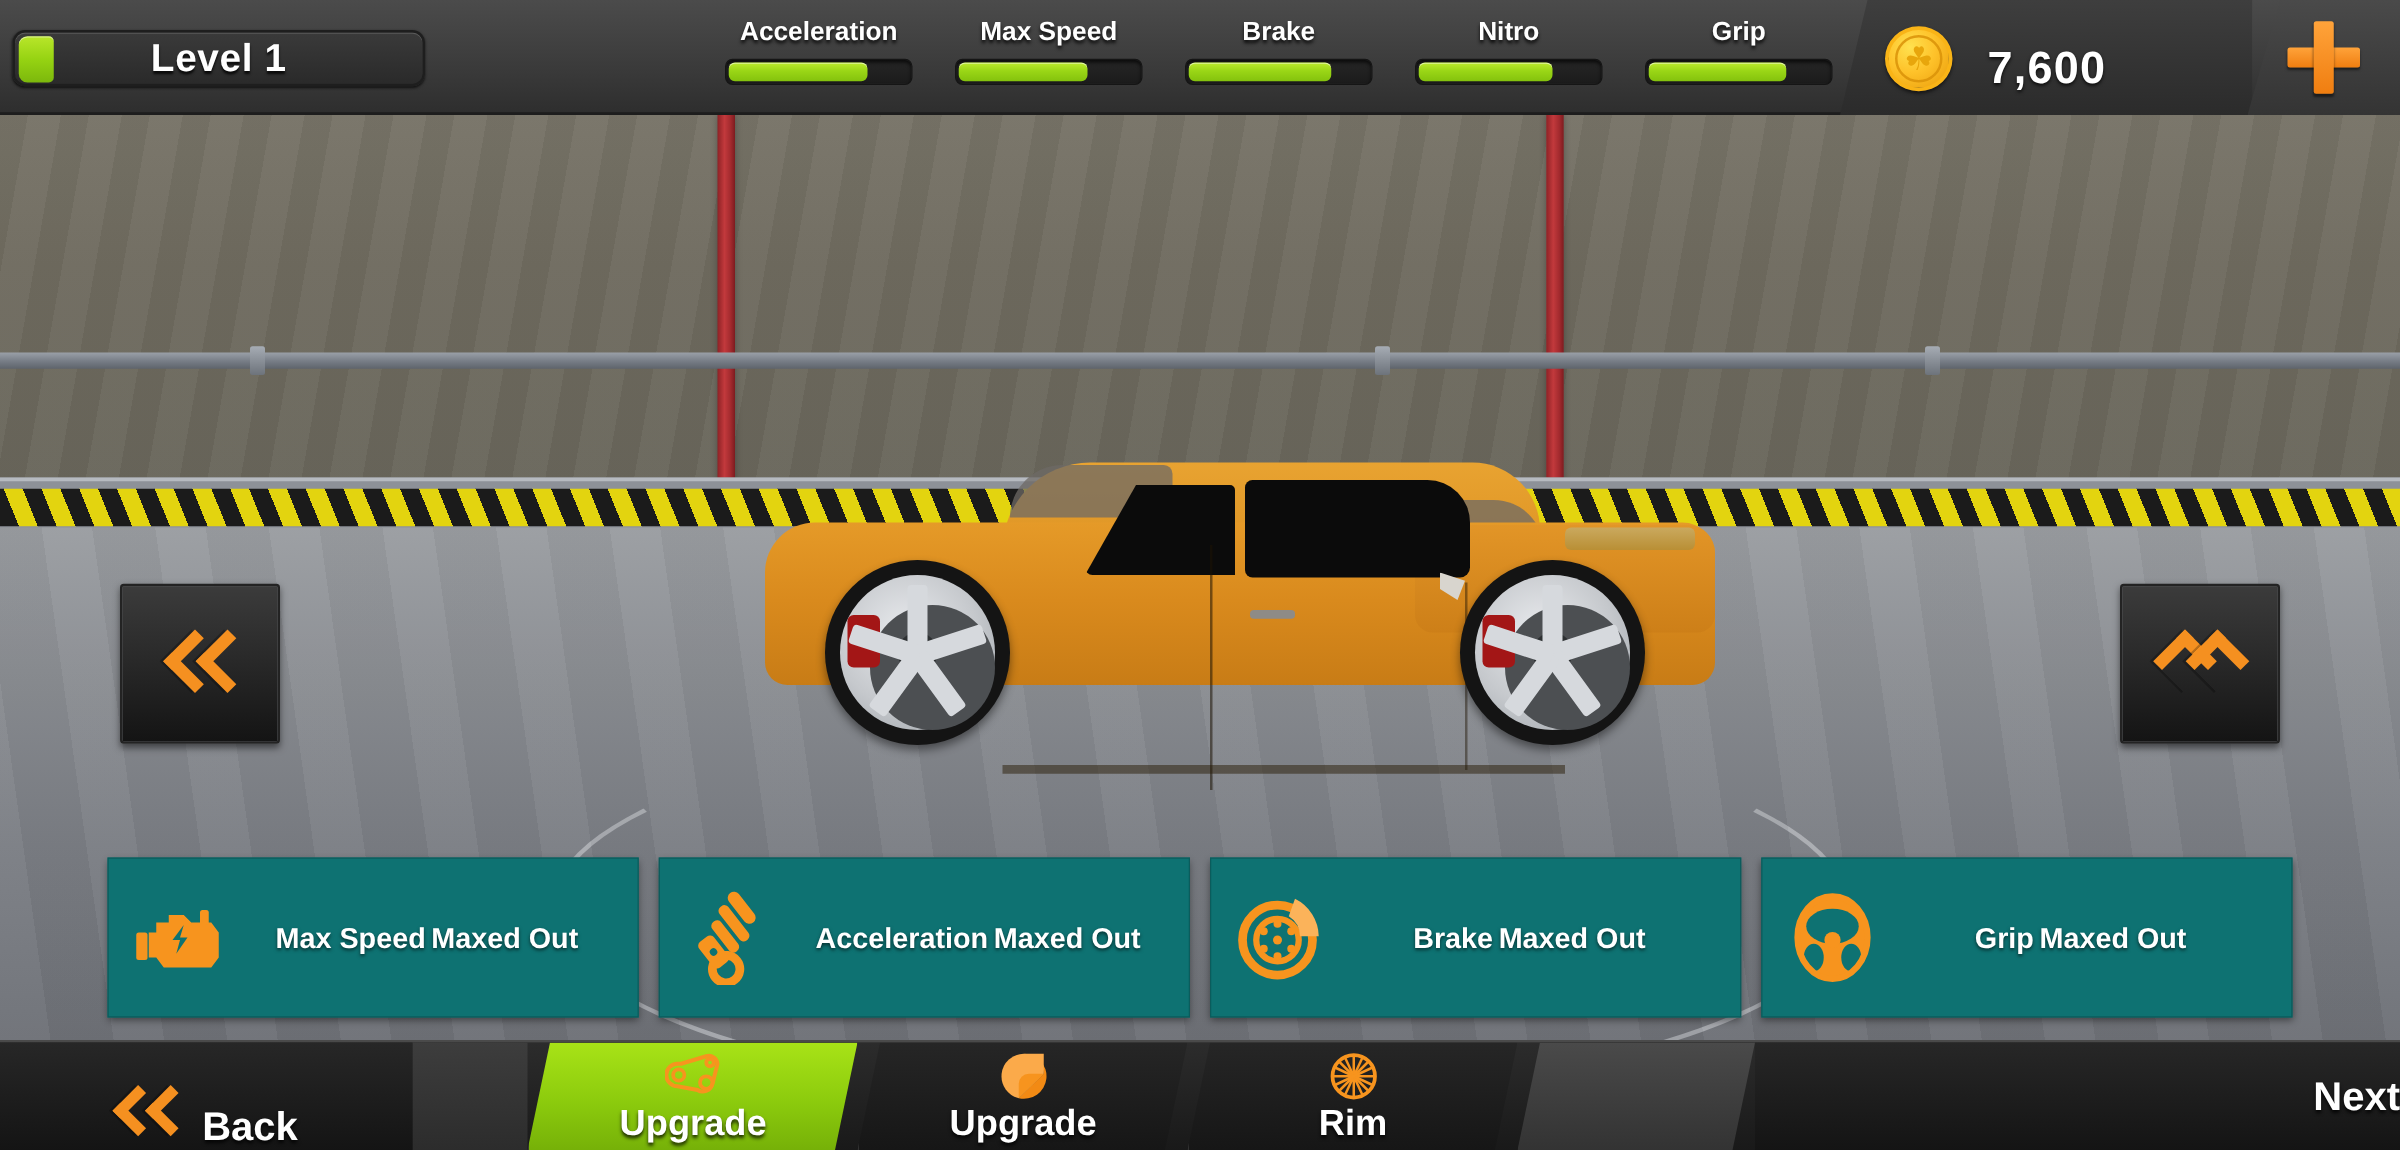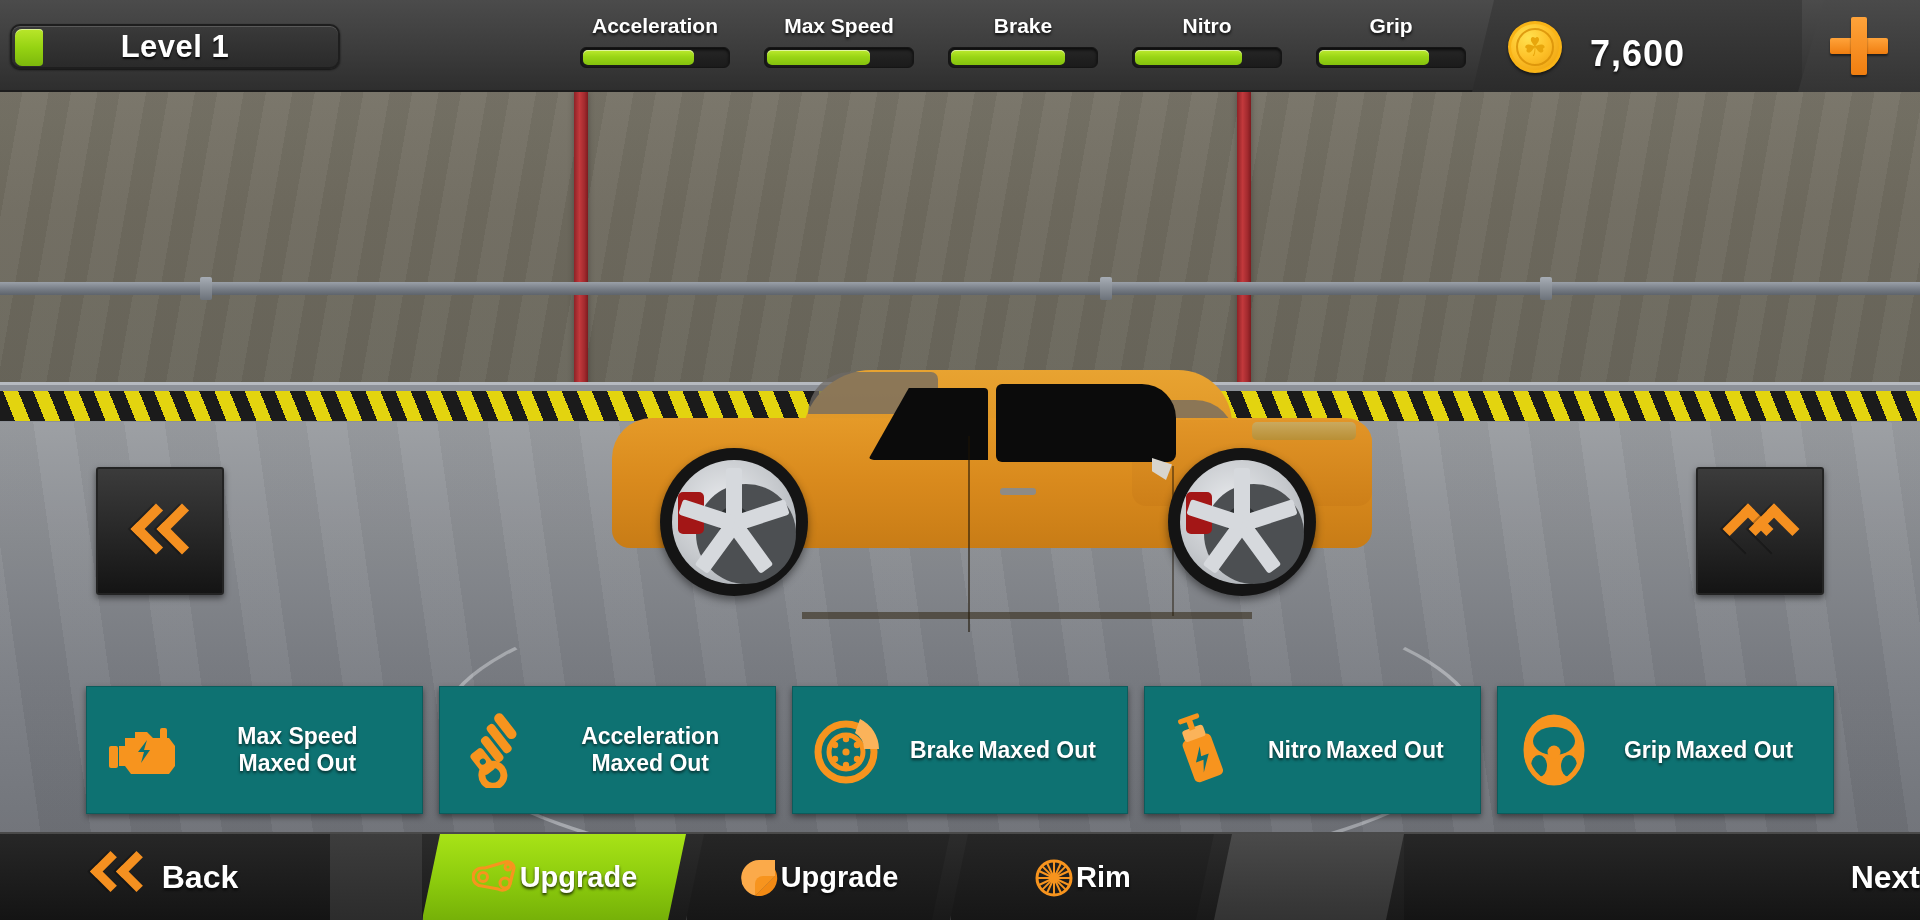--- a/index.html
+++ b/index.html
@@ -170,23 +170,23 @@
     text-shadow:0 2px 3px rgba(0,0,0,.6); white-space:nowrap; }
 
   
   .bottomnav { position:absolute; left:0; bottom:0; width:1920px; height:88px;
     background:linear-gradient(180deg,#2c2c2c,#191919);
     border-top:2px solid #4a4a4a; display:flex; z-index:40; }
   .nav-btn { position:relative; display:flex; align-items:center;
     justify-content:center; color:#fff; font-size:32px; font-weight:bold;
     text-shadow:0 2px 3px rgba(0,0,0,.8); }
   .nav-back { width:330px; gap:18px;
-    background:linear-gradient(180deg,#272727,#141414); }
+    background:linear-gradient(180deg,#272727,#141414);align-items:flex-end; }
   .nav-spacer { width:92px; background:linear-gradient(180deg,#3d3d3d,#2c2c2c); }
-  .nav-tab { width:264px; flex-direction:row; gap:2px;
+  .nav-tab { width:264px; flex-direction:column; gap:2px;
     background:linear-gradient(180deg,#262626,#161616);
     border-left:1px solid #3a3a3a;
     clip-path:polygon(18px 0, 100% 0, calc(100% - 18px) 100%, 0 100%); }
   .nav-tab.active { background:linear-gradient(180deg,#a8e317 0%,#8ccb0d 55%,#76b108 100%); }
   .nav-tab-icon { height:42px; display:flex; align-items:flex-end;
     justify-content:center; }
   .nav-tab-label { font-size:29px; }
   .nav-next { flex:1; justify-content:flex-end; 
     background:linear-gradient(180deg,#272727,#141414); }
   .nav-gap { width:190px; background:linear-gradient(180deg,#4a4a4a,#333);
@@ -381,37 +381,20 @@
           </g>
           <path d="M50 8a34 34 0 0 1 19 30h-15a19 19 0 0 0-9-16z" fill="#fbb35a"></path>
         </svg>
       </span>
       <span class="card-text">
         <span class="card-title">Brake</span>
         <span class="card-status">Maxed Out</span>
       </span>
     </div>
 
-    <div class="card">
-      <span class="card-icon">
-        <svg width="76" height="76" viewBox="0 0 76 76">
-          <g transform="rotate(-20 38 38)">
-            <rect x="22" y="24" width="30" height="44" rx="5" fill="#f7941e"></rect>
-            <rect x="26" y="14" width="22" height="12" rx="3" fill="#fbb35a"></rect>
-            <rect x="34" y="4" width="6" height="12" fill="#f7941e"></rect>
-            <rect x="26" y="2" width="22" height="5" rx="2" fill="#f7941e"></rect>
-            <path d="M38 34l-9 14h8l-4 12 11-16h-8z" fill="#0e7272"></path>
-          </g>
-        </svg>
-      </span>
-      <span class="card-text">
-        <span class="card-title">Nitro</span>
-        <span class="card-status">Maxed Out</span>
-      </span>
-    </div>
 
     <div class="card">
       <span class="card-icon">
         <svg width="78" height="78" viewBox="0 0 78 78">
           <ellipse cx="39" cy="39" rx="28" ry="33" fill="#f7941e"></ellipse>
           <ellipse cx="39" cy="30" rx="21" ry="14" fill="#0e7272"></ellipse>
           <circle cx="39" cy="41" r="6.5" fill="#f7941e"></circle>
           <ellipse cx="24" cy="55" rx="8" ry="11" fill="#0e7272"></ellipse>
           <ellipse cx="54" cy="55" rx="8" ry="11" fill="#0e7272"></ellipse>
           <ellipse cx="39" cy="39" rx="28" ry="33" fill="none" stroke="#f7941e" stroke-width="5"></ellipse>

